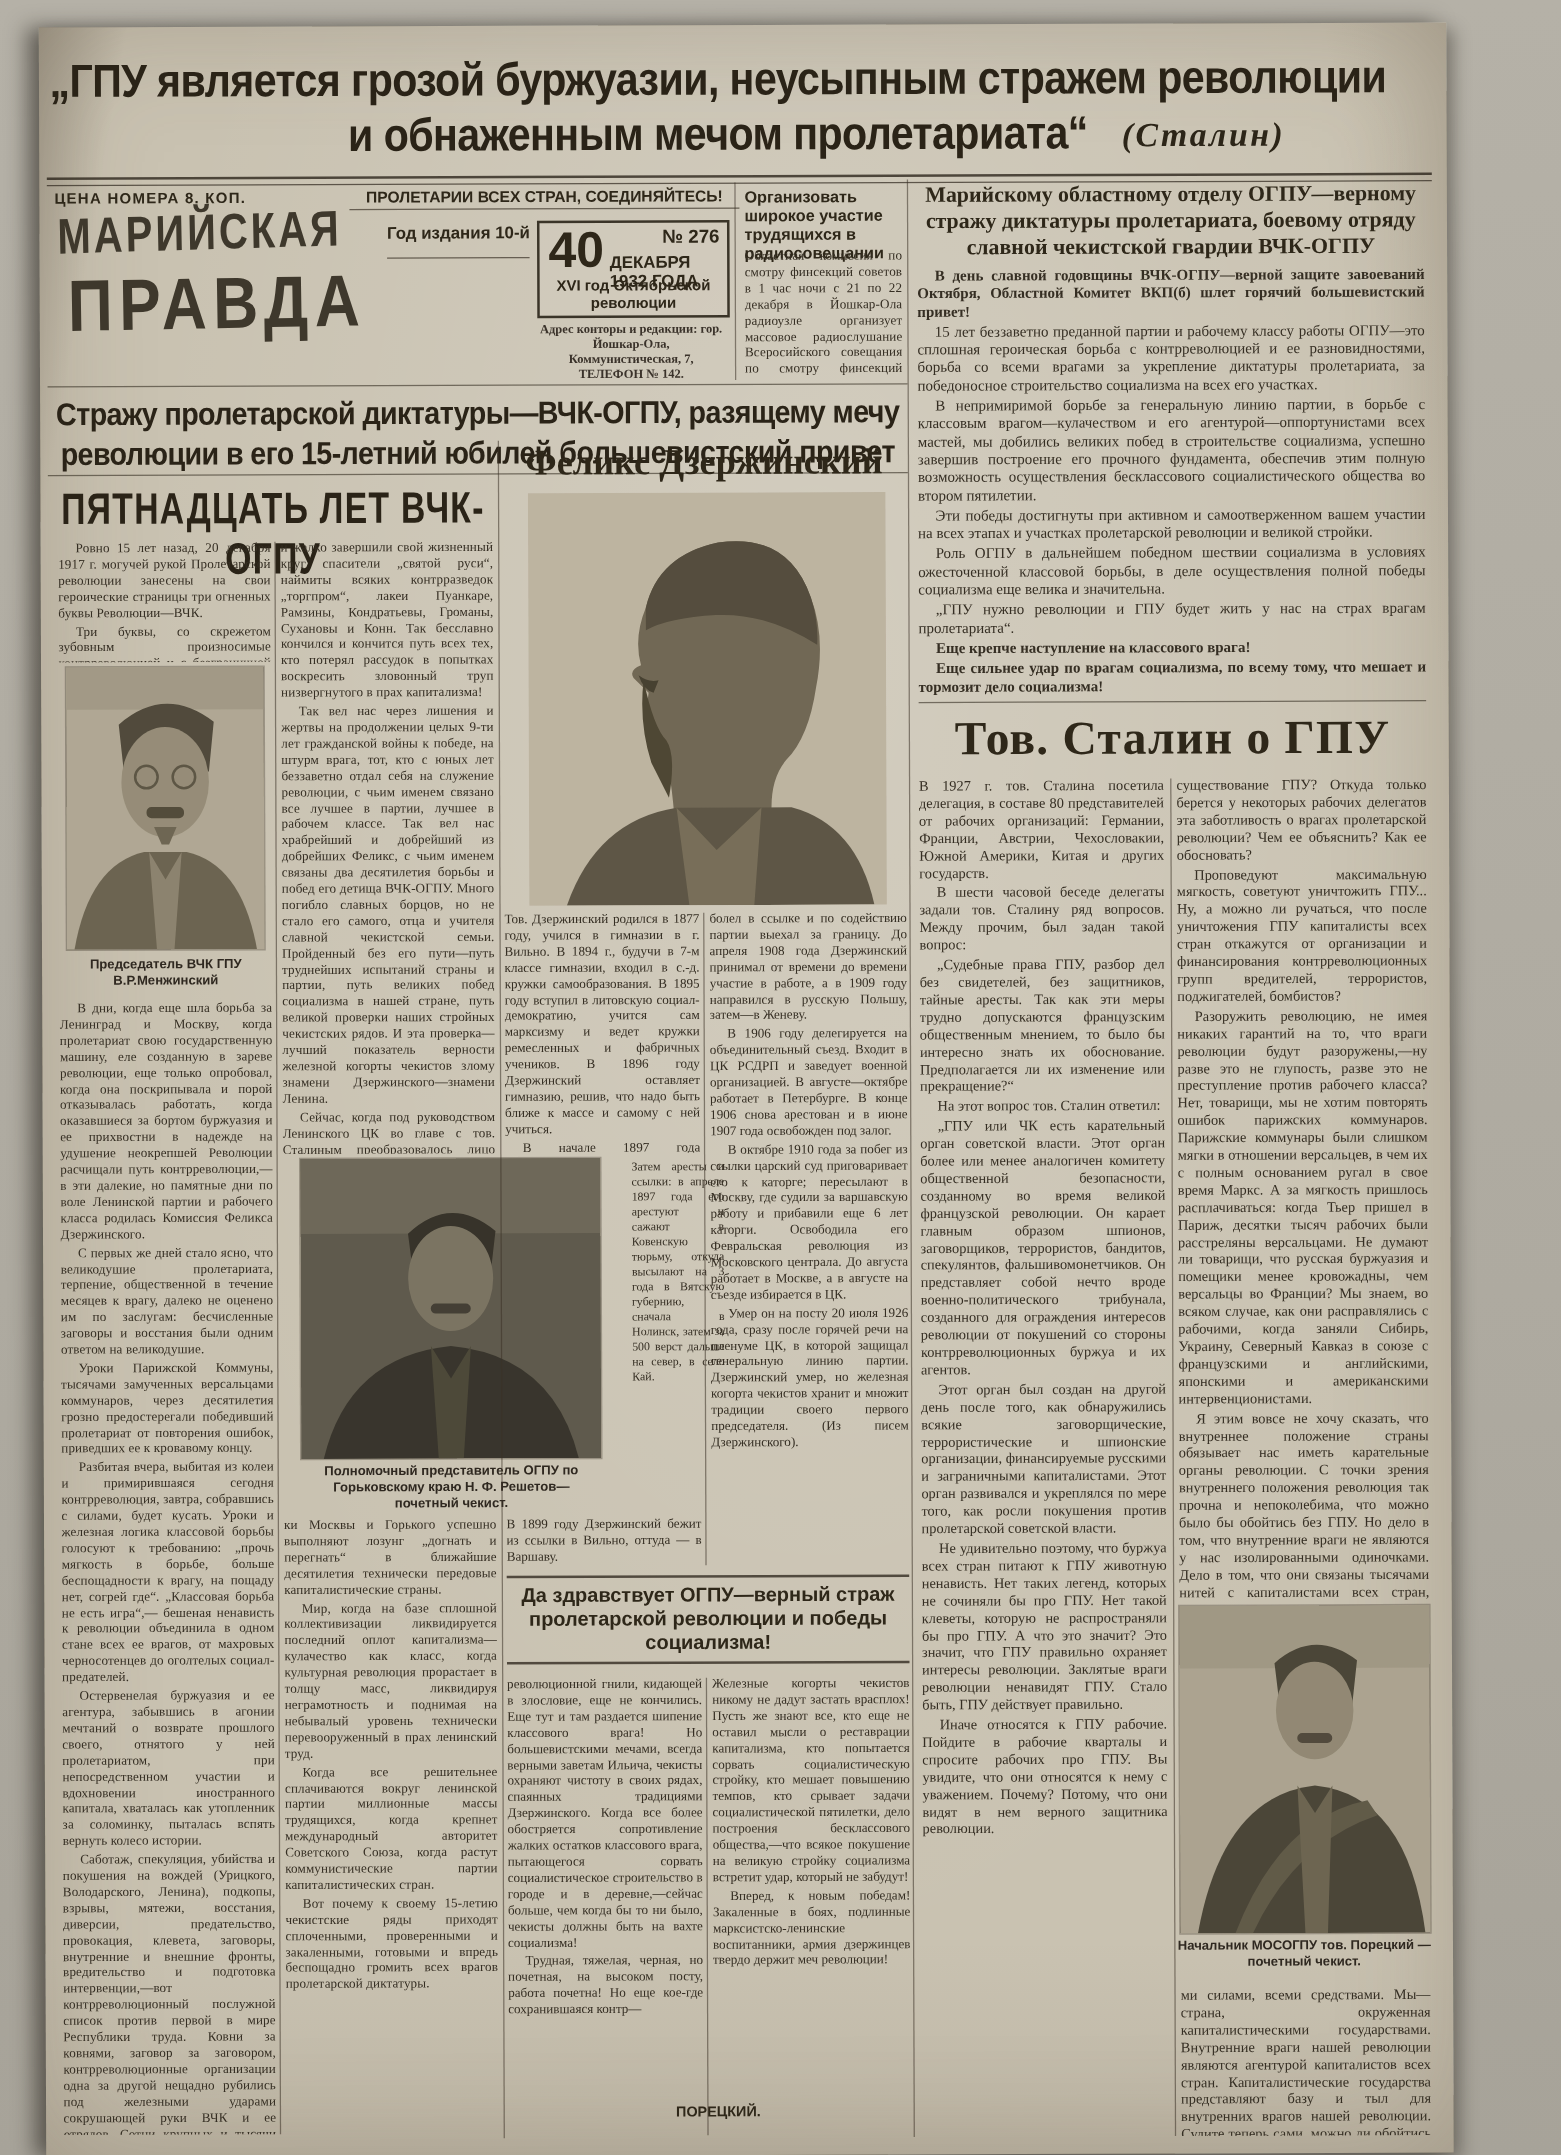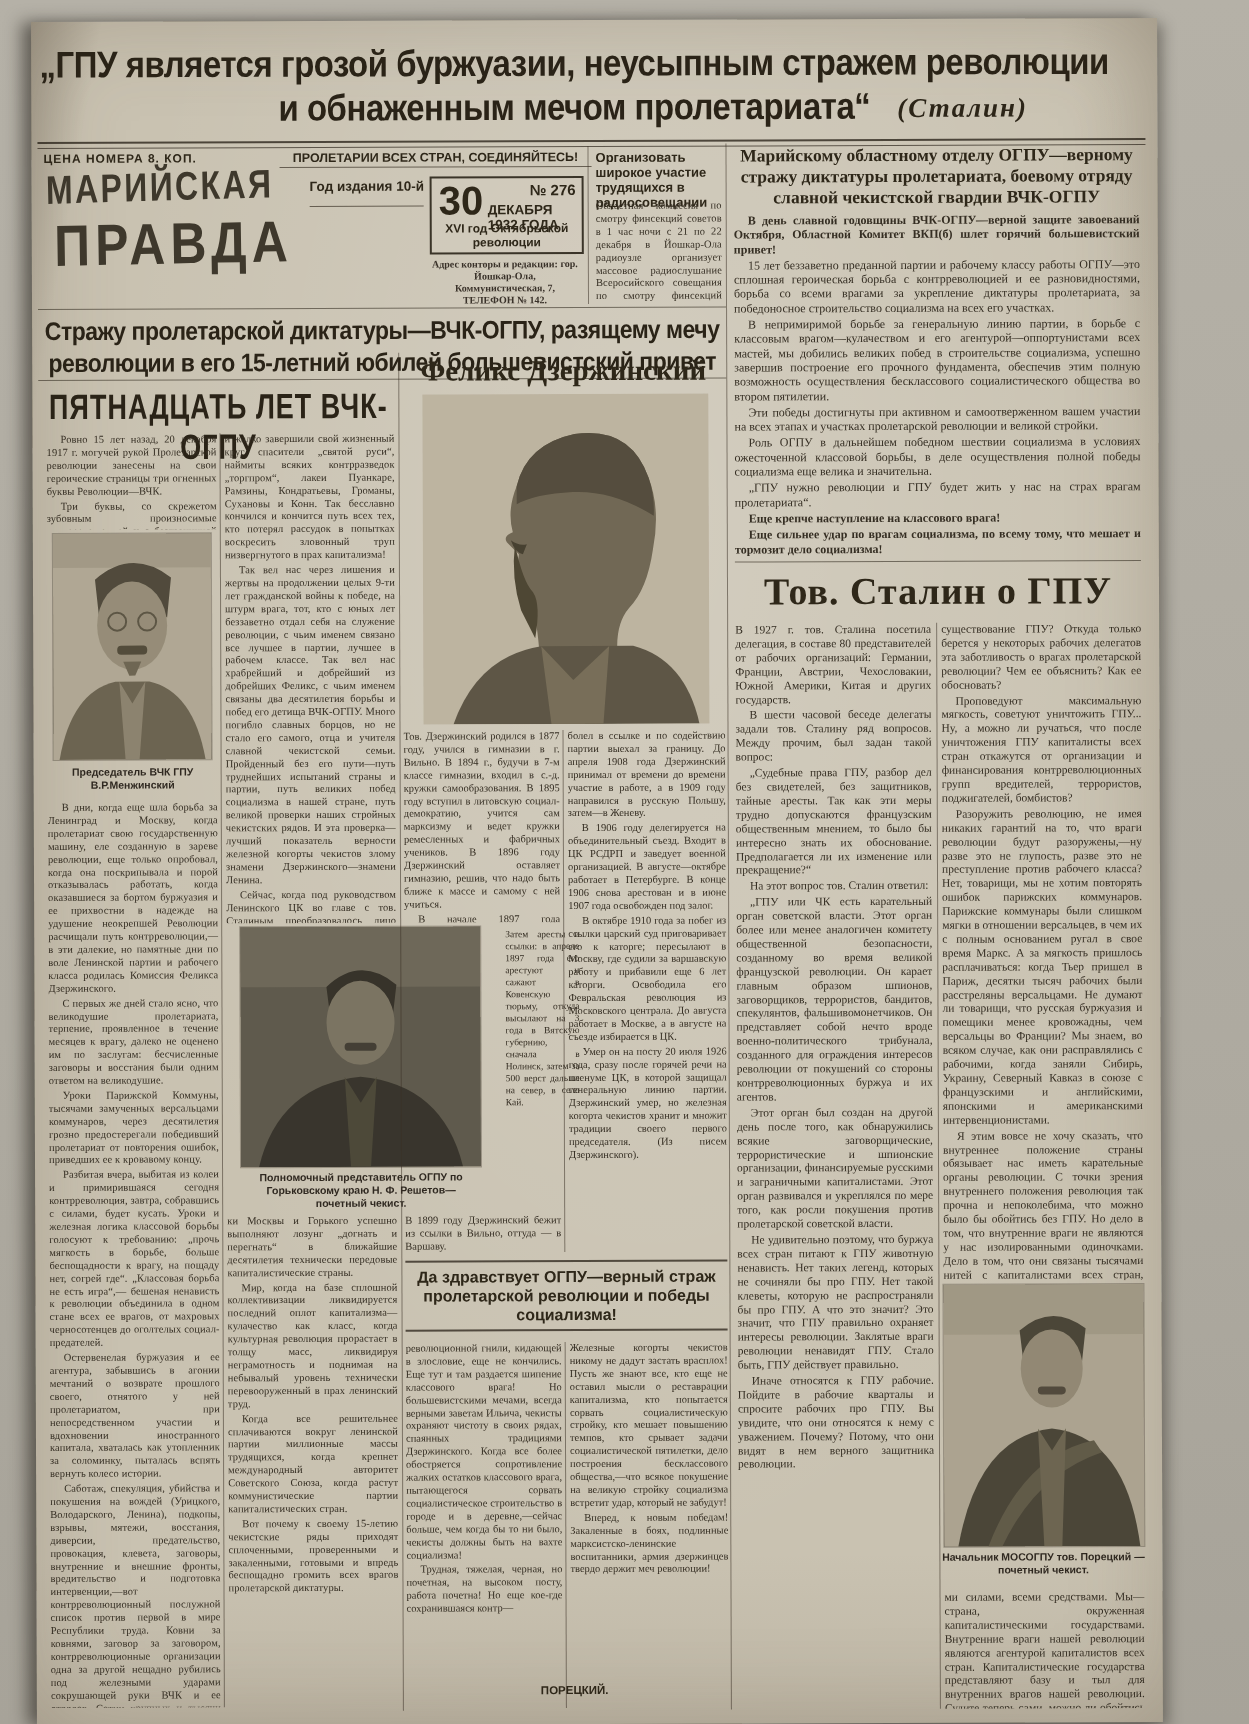--- a/index.html
+++ b/index.html
@@ -60,21 +60,21 @@
 
   <div class="abs sansbold" style="left:12px;top:130px;font-size:12px;letter-spacing:1px;">ЦЕНА НОМЕРА 8. КОП.</div>
   <div class="abs sansbold" style="left:248px;top:130px;width:312px;text-align:center;font-size:12.5px;border-bottom:1px solid rgba(58,50,38,.7);padding-bottom:2px;">ПРОЛЕТАРИИ ВСЕХ СТРАН, СОЕДИНЯЙТЕСЬ!</div>
 
   <div class="abs logo" style="left:14px;top:146px;font-size:40px;transform:scaleX(.8) rotate(-1.2deg);">МАРИЙСКАЯ</div>
   <div class="abs logo" style="left:22px;top:190px;font-size:58px;letter-spacing:6px;transform:scaleX(.86) rotate(-.8deg);">ПРАВДА</div>
 
   <div class="abs sansbold" style="left:278px;top:158px;font-size:13.5px;border-bottom:1px solid rgba(58,50,38,.7);padding-bottom:12px;">Год издания 10-й</div>
 
   <div class="datebox" style="left:398px;top:156px;width:150px;height:74px;">
-    <div class="abs sansbold" style="left:7px;top:0px;font-size:40px;line-height:44px;">30</div>
+    <div class="abs sansbold" style="left:7px;top:0px;font-size:40px;line-height:44px;">40</div>
     <div class="abs sansbold" style="right:6px;top:3px;font-size:15px;">№ 276</div>
     <div class="abs sansbold" style="left:56px;top:24px;font-size:13.5px;">ДЕКАБРЯ 1932 ГОДА</div>
     <div class="abs sansbold" style="left:0;bottom:3px;width:100%;text-align:center;font-size:12px;">XVI год Октябрьской революции</div>
   </div>
   <div class="abs" style="left:398px;top:238px;width:150px;text-align:center;font-size:10px;line-height:12px;font-weight:bold;color:#3a322a;">Адрес конторы и редакции: гор. Йошкар-Ола, Коммунистическая, 7, ТЕЛЕФОН № 142.</div>
 
   <div class="vrule" style="left:556px;top:126px;height:158px;"></div>
 
   <div class="abs sansbold" style="left:564px;top:130px;width:126px;font-size:13px;line-height:15px;text-align:left;">Организовать широкое участие трудящихся в радиосовещании</div>
   <div class="col fs-left" style="left:564px;top:180px;width:126px;height:104px;">
@@ -124,21 +124,21 @@
       <path d="M6,226 Q18,158 62,148 L96,148 Q140,158 152,226 Z" fill="#6a6251"></path>
       <path d="M66,148 L79,170 L92,148 L86,226 L72,226 Z" fill="#8d8471"></path>
       <rect width="158" height="226" fill="#8a7c5e" opacity="0.08"></rect>
     </svg>
   </div>
   <div class="photocap" style="left:14px;top:744px;width:170px;">Председатель ВЧК ГПУ
 В.Р.Менжинский</div>
 
   <div class="col fs-left" style="left:14px;top:780px;width:170px;height:906px;">
       <p>В дни, когда еще шла борьба за Ленинград и Москву, когда пролетариат свою государственную машину, еле созданную в зареве революции, еще только опробовал, когда она поскрипывала и порой отказывалась работать, когда оказавшиеся за бортом буржуазия и ее прихвостни в надежде на удушение неокрепшей Революции расчищали путь контрреволюции,—в эти далекие, но памятные дни по воле Ленинской партии и рабочего класса родилась Комиссия Феликса Дзержинского.</p>
-      <p>С первых же дней стало ясно, что великодушие пролетариата, терпение, проявленное в течение месяцев к врагу, далеко не оценено им по заслугам: бесчисленные заговоры и восстания были одним ответом на великодушие.</p>
+      <p>С первых же дней стало ясно, что великодушие пролетариата, терпение, общественной в течение месяцев к врагу, далеко не оценено им по заслугам: бесчисленные заговоры и восстания были одним ответом на великодушие.</p>
       <p>Уроки Парижской Коммуны, тысячами замученных версальцами коммунаров, через десятилетия грозно предостерегали победивший пролетариат от повторения ошибок, приведших ее к кровавому концу.</p>
       <p>Разбитая вчера, выбитая из колеи и примирившаяся сегодня контрреволюция, завтра, собравшись с силами, будет кусать. Уроки и железная логика классовой борьбы голосуют к требованию: „прочь мягкость в борьбе, больше беспощадности к врагу, на пощаду нет, согрей где“. „Классовая борьба не есть игра“,— бешеная ненависть к революции объединила в одном стане всех ее врагов, от махровых черносотенцев до оголтелых социал-предателей.</p>
       <p>Остервенелая буржуазия и ее агентура, забывшись в агонии мечтаний о возврате прошлого своего, отнятого у ней пролетариатом, при непосредственном участии и вдохновении иностранного капитала, хваталась как утопленник за соломинку, пыталась вспять вернуть колесо истории.</p>
       <p>Саботаж, спекуляция, убийства и покушения на вождей (Урицкого, Володарского, Ленина), подкопы, взрывы, мятежи, восстания, диверсии, предательство, провокация, клевета, заговоры, внутренние и внешние фронты, вредительство и подготовка интервенции,—вот контрреволюционный послужной список против первой в мире Республики труда. Ковни за ковнями, заговор за заговором, контрреволюционные организации одна за другой нещадно рубились под железными ударами сокрушающей руки ВЧК и ее отрядов. Сотни крупных и тысячи мелких заговоров против диктатуры пролетариата вскрывались, раскрывались и в корне пресекались органами ВЧК-ОГПУ за пятнадцать славных, полных боевого пафоса, лет. Бесславно пали разбитые в пух и прах все до единой авантюры, предпринятые и организованные против страны строящегося социализма. Так бесславно кончили Локкарты, Савинковы, Рейли. Так бесславно</p>
     </div>
 
   <div class="vrule" style="left:187px;top:412px;height:1274px;"></div>
 
   <div class="col fs-left" style="left:192px;top:412px;width:170px;height:490px;">
       <p class="noindent">и жалко завершили свой жизненный круг спасители „святой руси“, наймиты всяких контрразведок „торгпром“, лакеи Пуанкаре, Рамзины, Кондратьевы, Громаны, Сухановы и Конн. Так бесславно кончился и кончится путь всех тех, кто потерял рассудок в попытках воскресить зловонный труп низвергнутого в прах капитализма!</p>

